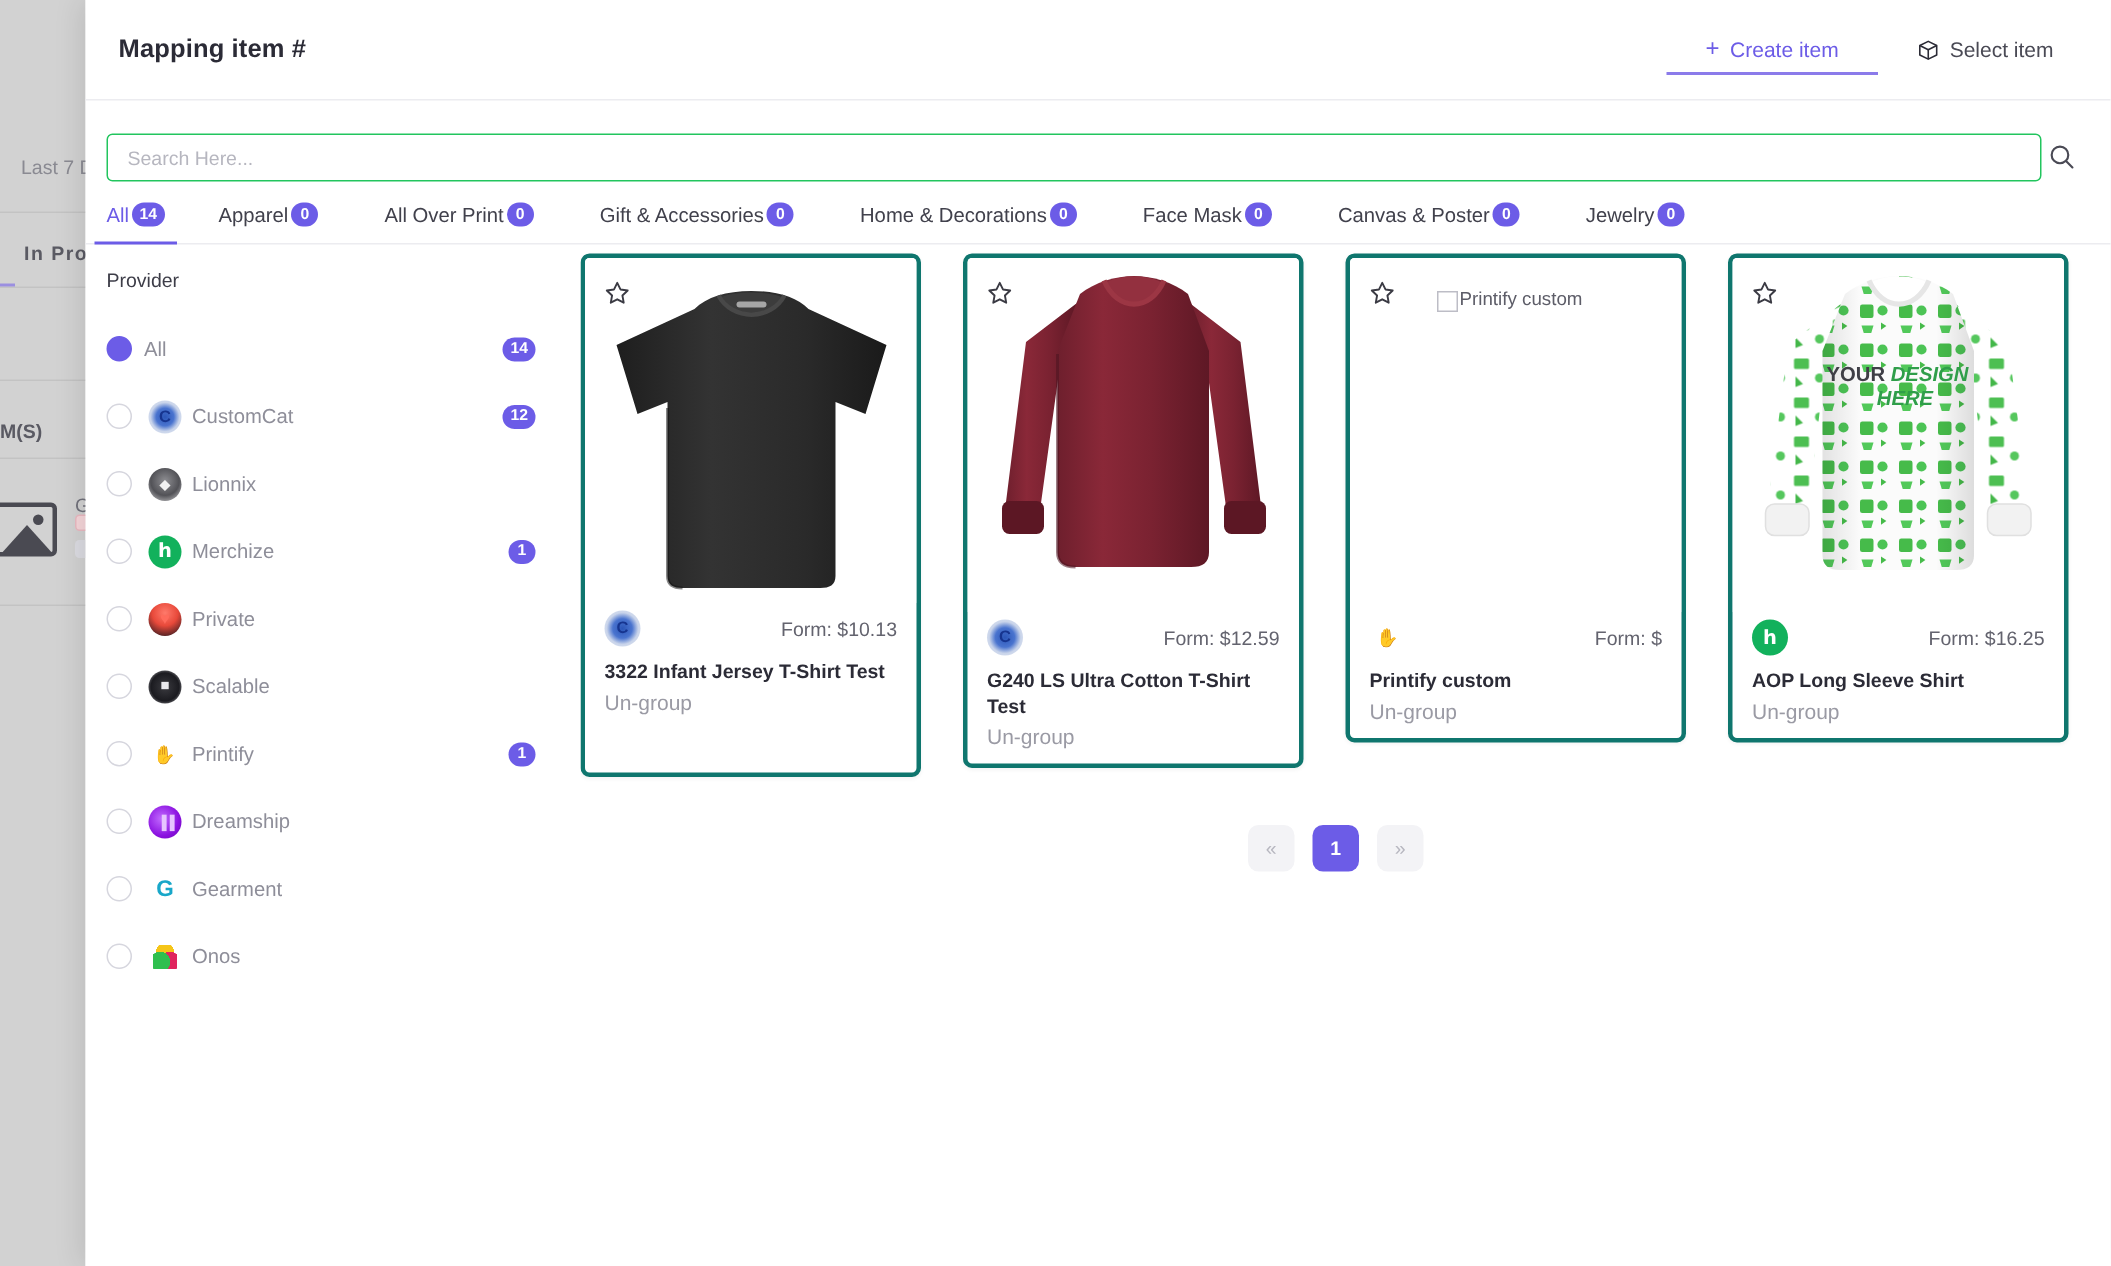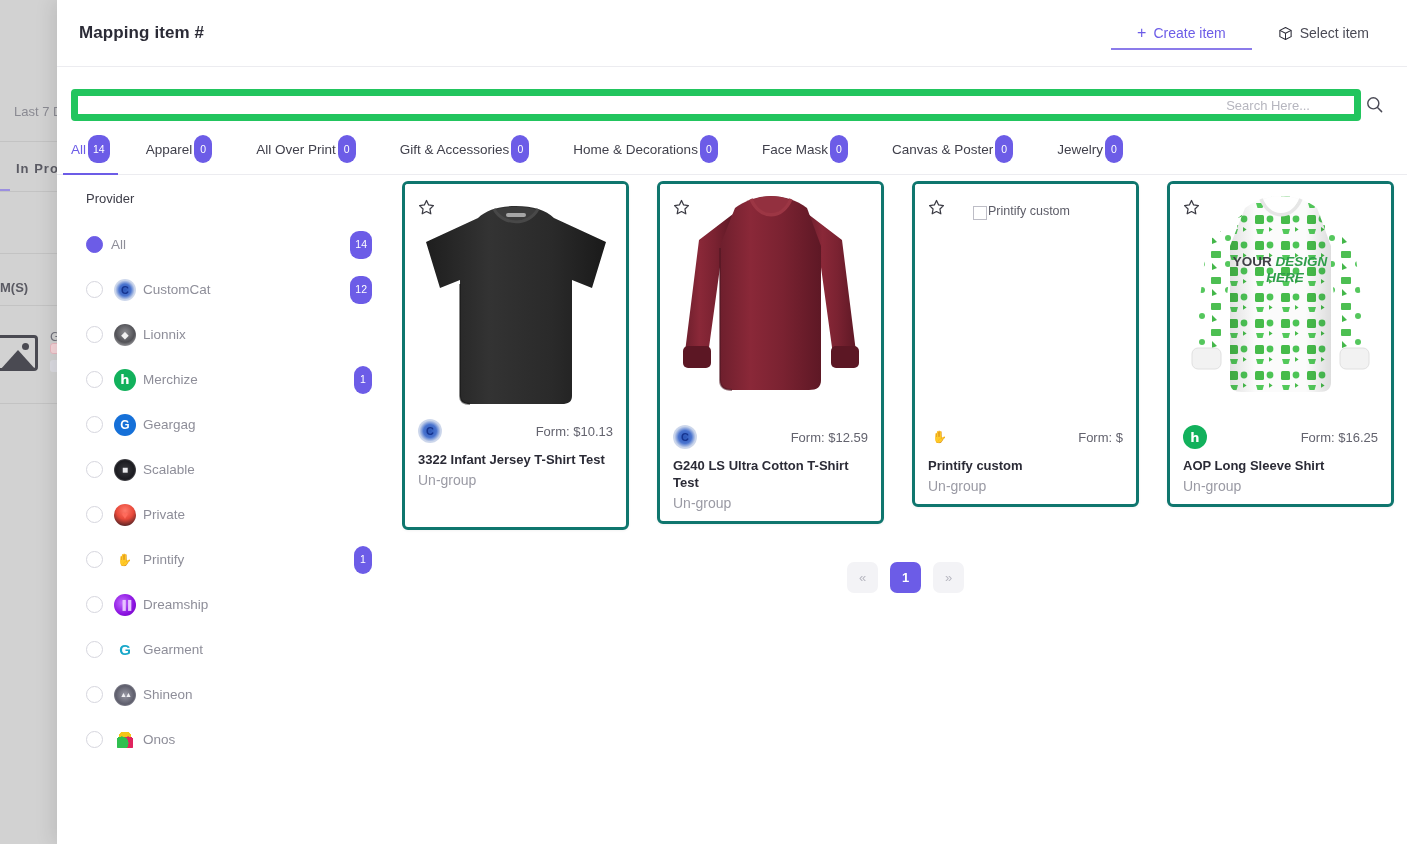--- a/index.html
+++ b/index.html
@@ -129,29 +129,28 @@
     padding: 22px 12px 0 14px;
     position: relative;
   }
   .search-wrap {
     position: relative;
     height: 32px;
   }
   .search-input {
     width: 1290px;
     height: 32px;
-    border: 7px solid #22c55e;
+    border: 1px solid #22c55e;
     border-radius: 4px;
     padding: 0 44px 0 13px;
     font-size: 13px;
     color: #333;
     font-family: "Liberation Sans", sans-serif;
     outline: none;
     background: #fff;
-    text-align: right;
   }
   .search-input::placeholder { color: #b6b6bf; }
   .search-btn {
     position: absolute;
     right: 1px; top: -1px;
     width: 40px; height: 36px;
     display: flex; align-items: center; justify-content: center;
     background: transparent;
     border: none;
     cursor: pointer;
@@ -187,41 +186,40 @@
     position: absolute;
     left: -8px; right: -2px; bottom: -1px;
     height: 2px;
     background: #6c5ce7;
   }
   .badge {
     display: inline-flex;
     align-items: center;
     justify-content: center;
     min-width: 18px;
-    height: 28px;
+    height: 16px;
     padding: 0 5px;
     border-radius: 9px;
     background: #6c5ce7;
     color: #fff;
     font-size: 10.5px;
-    font-weight: 400;
+    font-weight: 700;
     line-height: 1;
   }
 
   
   .modal-body {
     flex: 1 1 auto;
     display: flex;
     overflow: hidden;
   }
   .provider-panel {
     width: 330px;
     flex: 0 0 330px;
     padding: 16px 0 0 14px;
-    margin-left: 15px;
   }
   .provider-title {
     font-size: 13px;
     color: #3d3d48;
     margin-bottom: 16px;
     font-weight: 400;
   }
   .provider-row {
     display: flex;
     align-items: center;
@@ -532,36 +530,31 @@
         <span class="prov-label">Lionnix</span>
       </div>
 
       <div class="provider-row">
         <span class="radio"></span>
         <span class="prov-logo logo-merchize"></span>
         <span class="prov-label">Merchize</span>
         <span class="badge prov-count">1</span>
       </div>
 
-      <div class="provider-row">
-        <span class="radio"></span>
-        <span class="prov-logo logo-geargag"></span>
-        <span class="prov-label">Geargag</span>
+
+      <div class="provider-row">
+        <span class="radio"></span>
+        <span class="prov-logo logo-private"></span>
+        <span class="prov-label">Private</span>
       </div>
 
       <div class="provider-row">
         <span class="radio"></span>
         <span class="prov-logo logo-scalable"></span>
         <span class="prov-label">Scalable</span>
-      </div>
-
-      <div class="provider-row">
-        <span class="radio"></span>
-        <span class="prov-logo logo-private"></span>
-        <span class="prov-label">Private</span>
       </div>
 
       <div class="provider-row">
         <span class="radio"></span>
         <span class="prov-logo logo-printify"></span>
         <span class="prov-label">Printify</span>
         <span class="badge prov-count">1</span>
       </div>
 
       <div class="provider-row">
@@ -569,25 +562,20 @@
         <span class="prov-logo logo-dreamship"></span>
         <span class="prov-label">Dreamship</span>
       </div>
 
       <div class="provider-row">
         <span class="radio"></span>
         <span class="prov-logo logo-gearment"></span>
         <span class="prov-label">Gearment</span>
       </div>
 
-      <div class="provider-row">
-        <span class="radio"></span>
-        <span class="prov-logo logo-shineon"></span>
-        <span class="prov-label">Shineon</span>
-      </div>
 
       <div class="provider-row">
         <span class="radio"></span>
         <span class="prov-logo logo-onos"></span>
         <span class="prov-label">Onos</span>
       </div>
     </div>
 
     <div class="grid-area">
       <div class="card-grid">

